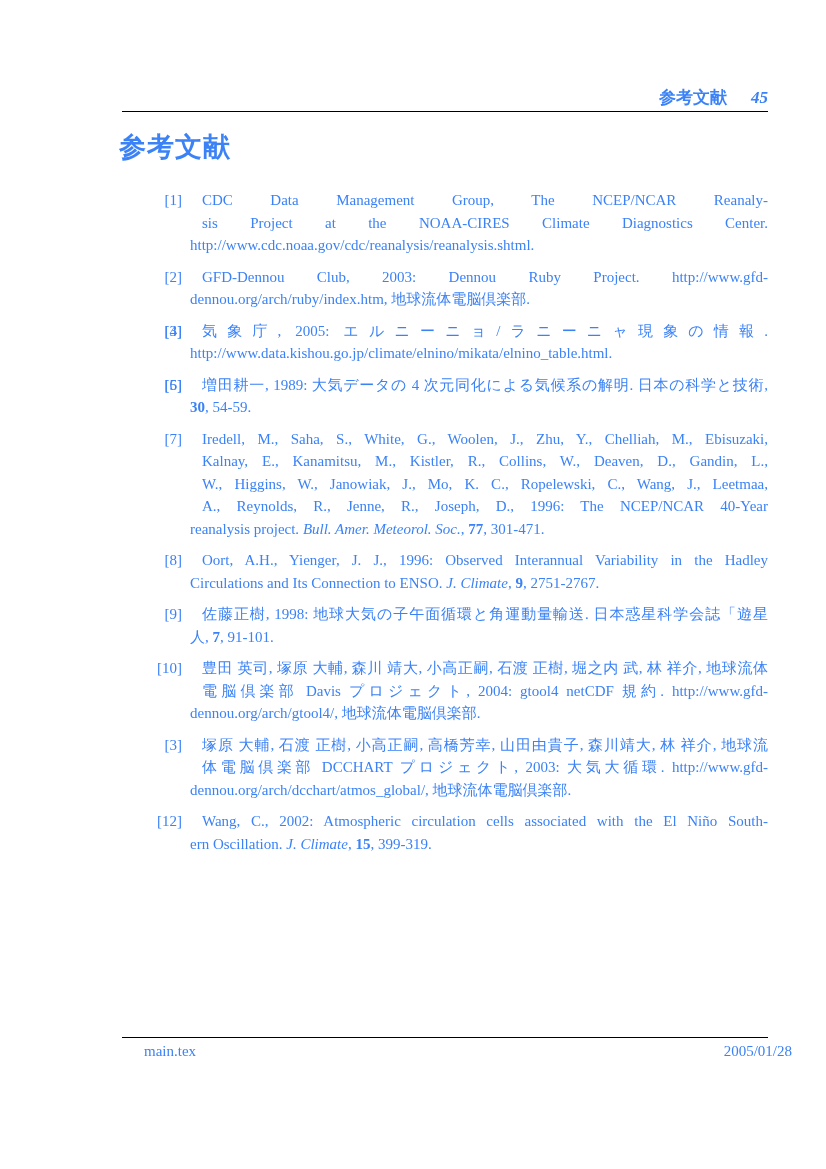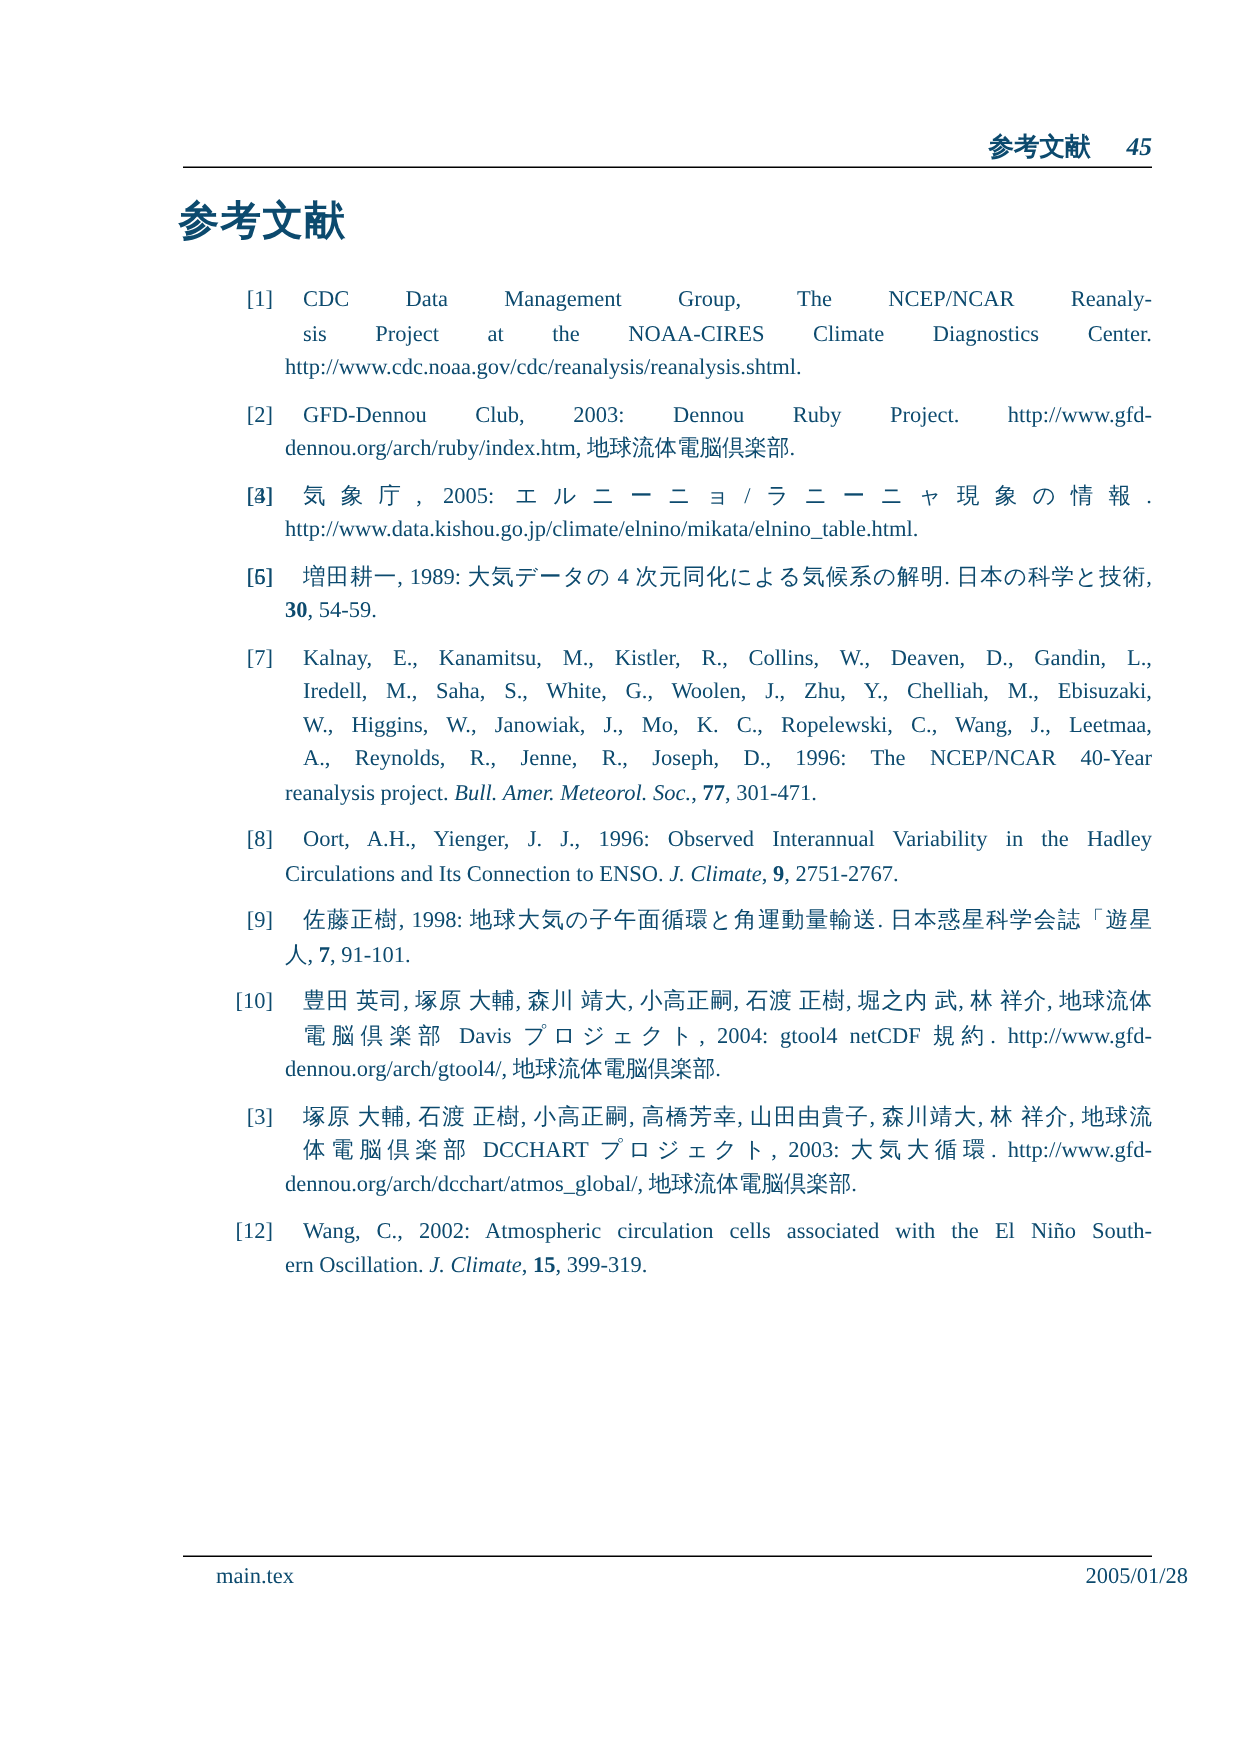--- a/index.html
+++ b/index.html
@@ -1,21 +1,21 @@
 <!DOCTYPE html>
 <html><head>
 <meta charset="utf-8">
 <style>
   html, body { margin: 0; padding: 0; background: #ffffff; }
   .page {
     position: relative;
     width: 826px;
     height: 1169px;
     background: #ffffff;
-    color: #0c4a6e;
+    color: #3b82f6;
     font-family: "Liberation Serif", "DejaVu Serif", serif;
     overflow: hidden;
   }
   .header-row {
     position: absolute;
     top: 86px; left: 122px; width: 646px;
     display: flex; justify-content: flex-end; align-items: baseline; gap: 24px;
   }
   .header-section {
     font-family: "Liberation Sans", "DejaVu Sans", sans-serif;
@@ -102,22 +102,22 @@
       <div class="ref-item">
         <div class="ref-label">[6]</div>
         <div class="ref-body">
           <div class="ref-line j"><span>増田耕一, 1989: 大気データの 4 次元同化による気候系の解明. 日本の科学と技術,</span></div>
           <div class="ref-line"><span class="seg-b">30</span><span>, 54-59.</span></div>
         </div>
       </div>
       <div class="ref-item">
         <div class="ref-label">[7]</div>
         <div class="ref-body">
+          <div class="ref-line j"><span>Iredell, M., Saha, S., White, G., Woolen, J., Zhu, Y., Chelliah, M., Ebisuzaki,</span></div>
           <div class="ref-line j"><span>Kalnay, E., Kanamitsu, M., Kistler, R., Collins, W., Deaven, D., Gandin, L.,</span></div>
-          <div class="ref-line j"><span>Iredell, M., Saha, S., White, G., Woolen, J., Zhu, Y., Chelliah, M., Ebisuzaki,</span></div>
           <div class="ref-line j"><span>W., Higgins, W., Janowiak, J., Mo, K. C., Ropelewski, C., Wang, J., Leetmaa,</span></div>
           <div class="ref-line j"><span>A., Reynolds, R., Jenne, R., Joseph, D., 1996: The NCEP/NCAR 40-Year</span></div>
           <div class="ref-line"><span>reanalysis project. </span><span class="seg-i">Bull. Amer. Meteorol. Soc.</span><span>, </span><span class="seg-b">77</span><span>, 301-471.</span></div>
         </div>
       </div>
       <div class="ref-item">
         <div class="ref-label">[8]</div>
         <div class="ref-body">
           <div class="ref-line j"><span>Oort, A.H., Yienger, J. J., 1996: Observed Interannual Variability in the Hadley</span></div>
           <div class="ref-line"><span>Circulations and Its Connection to ENSO. </span><span class="seg-i">J. Climate</span><span>, </span><span class="seg-b">9</span><span>, 2751-2767.</span></div>

